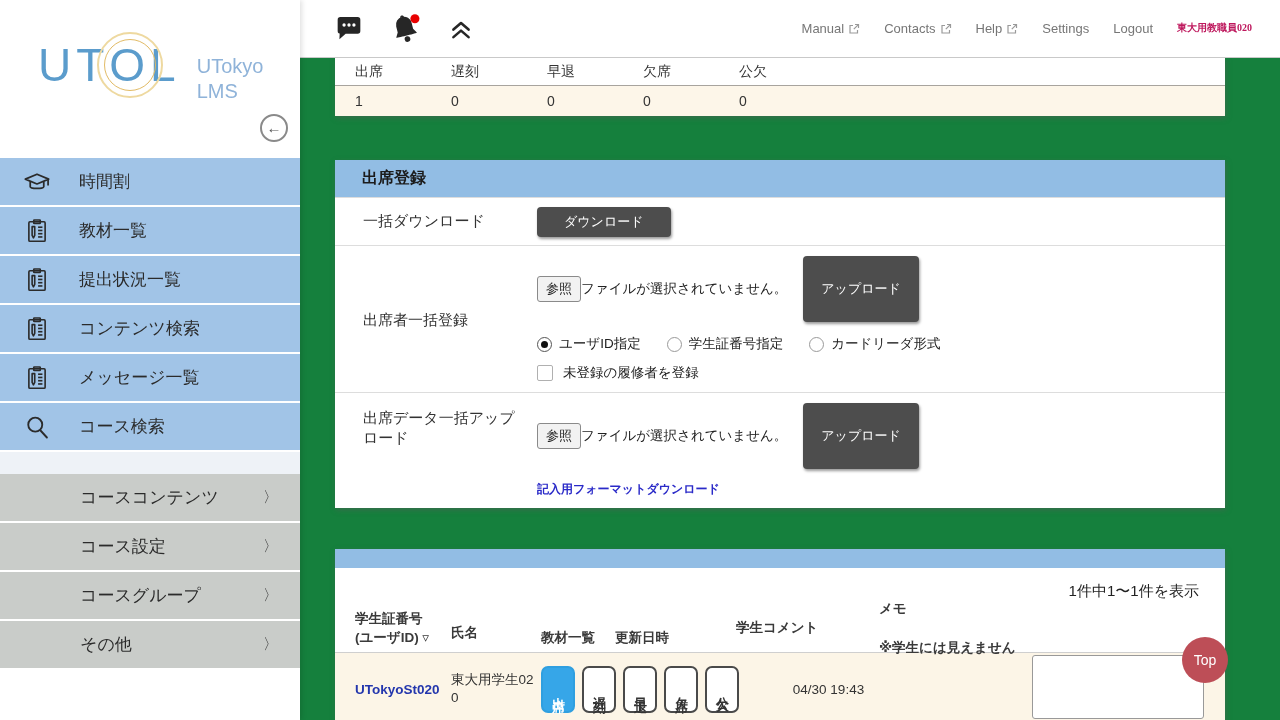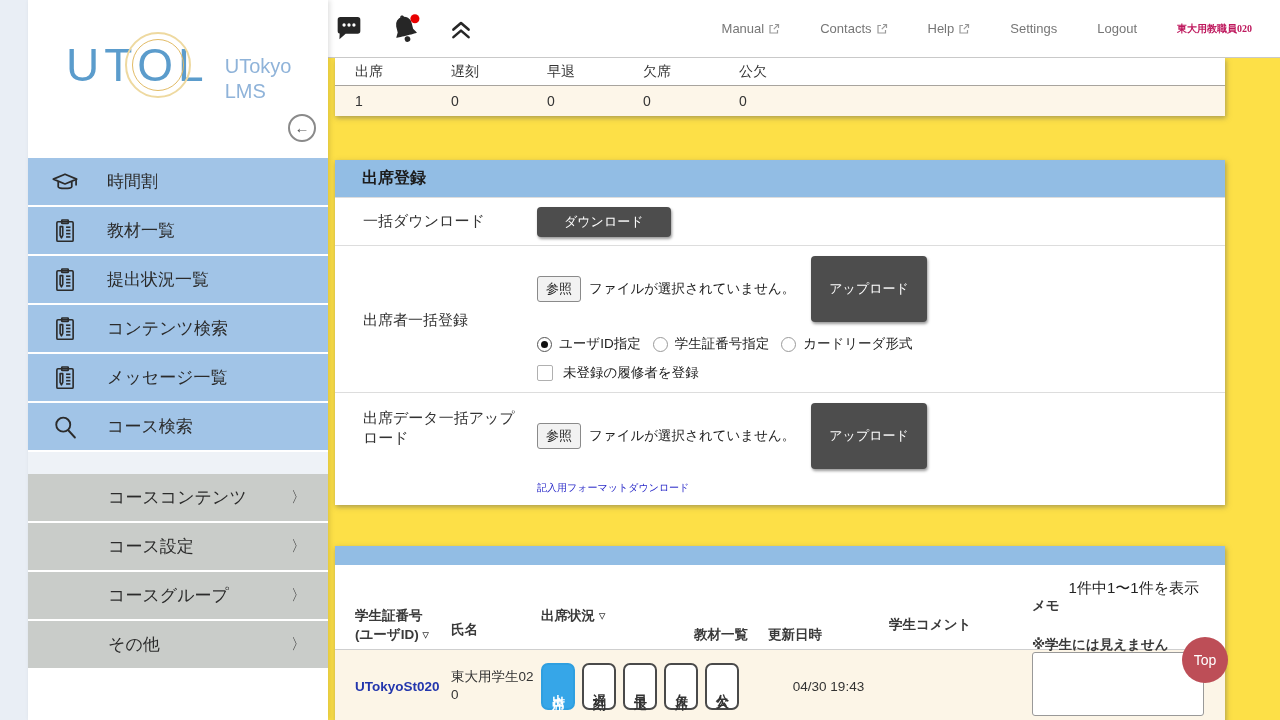--- a/index.html
+++ b/index.html
@@ -1,21 +1,21 @@
 <!DOCTYPE html>
 <html><head>
 <meta charset="utf-8">
 <style>
   * { margin:0; padding:0; box-sizing:border-box; }
   html,body { width:1280px; height:720px; overflow:hidden;
     font-family:"Liberation Sans","DejaVu Sans",sans-serif; background:#e9eef5; }
 
   
   .sidebar { position:absolute; left:0; top:0; width:300px; height:720px;
-    background:#fff; box-shadow:2px 0 5px rgba(0,0,0,.12); z-index:5;margin-left:28px; }
+    background:#fff; box-shadow:2px 0 5px rgba(0,0,0,.12); z-index:5; }
   .logo-area { position:relative; height:158px; background:#fff; }
   .logo-row { position:absolute; left:38px; top:42px; display:flex; align-items:flex-start; }
   .logo-word { font-size:46px; font-weight:300; color:#5b9ccc; letter-spacing:5px; line-height:1; }
   .logo-o { position:relative; display:inline-block; }
   .logo-o::before { content:""; position:absolute; left:50%; top:50%; width:62px; height:62px;
     transform:translate(-50%,-50%); border:2px solid #eed9a0; border-radius:50%; }
   .logo-o::after { content:""; position:absolute; left:50%; top:50%; width:50px; height:50px;
     transform:translate(-50%,-50%); border:1px solid #e2bb66; border-radius:50%; }
   .logo-sub { margin-left:16px; margin-top:12px; font-size:20px; color:#8fb3d9; line-height:1.25; }
   .back-btn { position:absolute; right:12px; top:114px; width:28px; height:28px; border-radius:50%;
@@ -28,26 +28,26 @@
   .nav-gap { height:22px; background:#eef2f7; }
   .sub-item { height:47px; margin-bottom:2px; background:#c9ccc9; display:flex; align-items:center;
     padding-left:80px; padding-right:22px; font-size:17px; color:#2b2b2b; cursor:pointer; }
   .sub-item .chev { margin-left:auto; font-size:15px; color:#3a3a3a; }
 
   
   .topbar { position:absolute; left:300px; top:0; width:980px; height:58px; background:#fff;
     border-bottom:1px solid #c9c9c9; display:flex; align-items:center; z-index:4; }
   .tb-icons { display:flex; align-items:center; gap:22px; margin-left:32px; }
   .tb-iconbtn { width:34px; height:34px; display:flex; align-items:center; justify-content:center; cursor:pointer; }
-  .tb-links { margin-left:auto; display:flex; align-items:center; gap:40px; margin-right:28px; }
+  .tb-links { margin-left:auto; display:flex; gap:24px; margin-right:28px; }
   .tb-link { font-size:13px; color:#767676; cursor:pointer; display:flex; align-items:center; gap:4px; }
   .tb-user { font-size:10px; font-weight:bold; color:#be185d;font-family:Liberation Serif, serif; }
 
   
-  .main { position:absolute; left:300px; top:58px; width:980px; height:662px; background:#fde047; }
+  .main { position:absolute; left:300px; top:58px; width:980px; height:662px; background:#15803d; }
   .card { margin-left:35px; width:890px; background:#fff; box-shadow:1px 2px 5px rgba(90,90,90,.5); }
 
   
   .sum-row { display:flex; padding-left:20px; align-items:center; }
   .sum-head { height:28px; border-bottom:1px solid #a8a49e; }
   .sum-vals { height:30px; background:#fdf6e9; }
   .sum-cell { width:96px; font-size:14px; color:#333; }
 
   
   .card2 { margin-top:44px; }
@@ -59,31 +59,31 @@
   .f-content { flex:1; padding:10px 10px 10px 0; }
   .row1 { align-items:center; height:48px; }
   .row1 .f-label { padding-top:0; padding-bottom:0; }
   .btn-dark { background:#4d4d4d; color:#fff; border:none; border-radius:4px; font-size:13px;
     cursor:pointer; box-shadow:1px 2px 3px rgba(0,0,0,.4); }
   .dl-btn { padding:6px 27px; }
   .ul-btn { padding:24px 18px; margin-left:16px; }
   .browse-btn { display:inline-block; border:1px solid #8a8a8a; border-radius:3px; background:#f2f2f2;
     padding:3px 8px; font-size:13px; color:#222; cursor:pointer; }
   .file-line { display:flex; align-items:center; }
-  .no-file { margin-left:8px; font-size:13.5px; color:#222; }
-  .radio-line { display:flex; align-items:center; gap:12px; margin-top:13px; }
+  .no-file { font-size:13.5px; color:#222; }
+  .radio-line { display:flex; align-items:center; gap:26px; margin-top:13px; }
   .radio-opt { display:flex; align-items:center; gap:7px; font-size:13.5px; color:#222; cursor:pointer; }
   .radio { width:15px; height:15px; border:1px solid #9a9a9a; border-radius:50%; background:#fff;
     position:relative; flex:0 0 15px; }
   .radio.checked { border-color:#555; }
   .radio.checked::after { content:""; position:absolute; left:3px; top:3px; width:7px; height:7px;
     border-radius:50%; background:#111; }
   .check-line { display:flex; align-items:center; gap:10px; margin-top:11px; font-size:13.5px; color:#222; }
   .checkbox { width:16px; height:16px; border:1px solid #b0b0b0; border-radius:2px; background:#fff; cursor:pointer; }
-  .fmt-link { display:inline-block; margin-top:12px; font-size:10px; font-weight:normal; color:#2a2ac8; cursor:pointer; }
+  .fmt-link { display:inline-block; margin-top:12px; font-size:12px; font-weight:bold; color:#2a2ac8; cursor:pointer; }
 
   
   .card3 { margin-top:41px; }
   .blue-strip { height:19px; background:#92bde4; }
   .count-line { text-align:right; padding:14px 26px 4px 0; font-size:15px; color:#222; }
   .stu-headers { display:flex; padding:0 20px; height:48px; border-bottom:1px solid #cfcfcf;
     font-size:13.5px; font-weight:bold; color:#3a3a3a; }
   .sh-col { display:flex; flex-direction:column; justify-content:center; line-height:1.35; }
   .c-id { width:96px; } .c-name { width:90px; } .c-status { width:153px; }
   .c-att { width:74px; } .c-upd { width:121px; } .c-com { width:143px; } .c-memo { flex:1;gap:20px; }
@@ -359,23 +359,20 @@
     <div class="count-line">1件中1〜1件を表示</div>
 
     <div class="stu-headers">
       <div class="sh-col c-id">
         <span>学生証番号</span>
         <span>(ユーザID) ▿</span>
       </div>
       <div class="sh-col c-name sh-name">
         <span>氏名</span>
       </div>
-      <div class="sh-col c-status sh-status">
-        <span>出席状況 ▿</span>
-      </div>
       <div class="sh-col c-att sh-date">
         <span>教材一覧</span>
       </div>
       <div class="sh-col c-upd sh-date">
         <span>更新日時</span>
       </div>
       <div class="sh-col c-com">
         <span>学生コメント</span>
       </div>
       <div class="sh-col c-memo">

